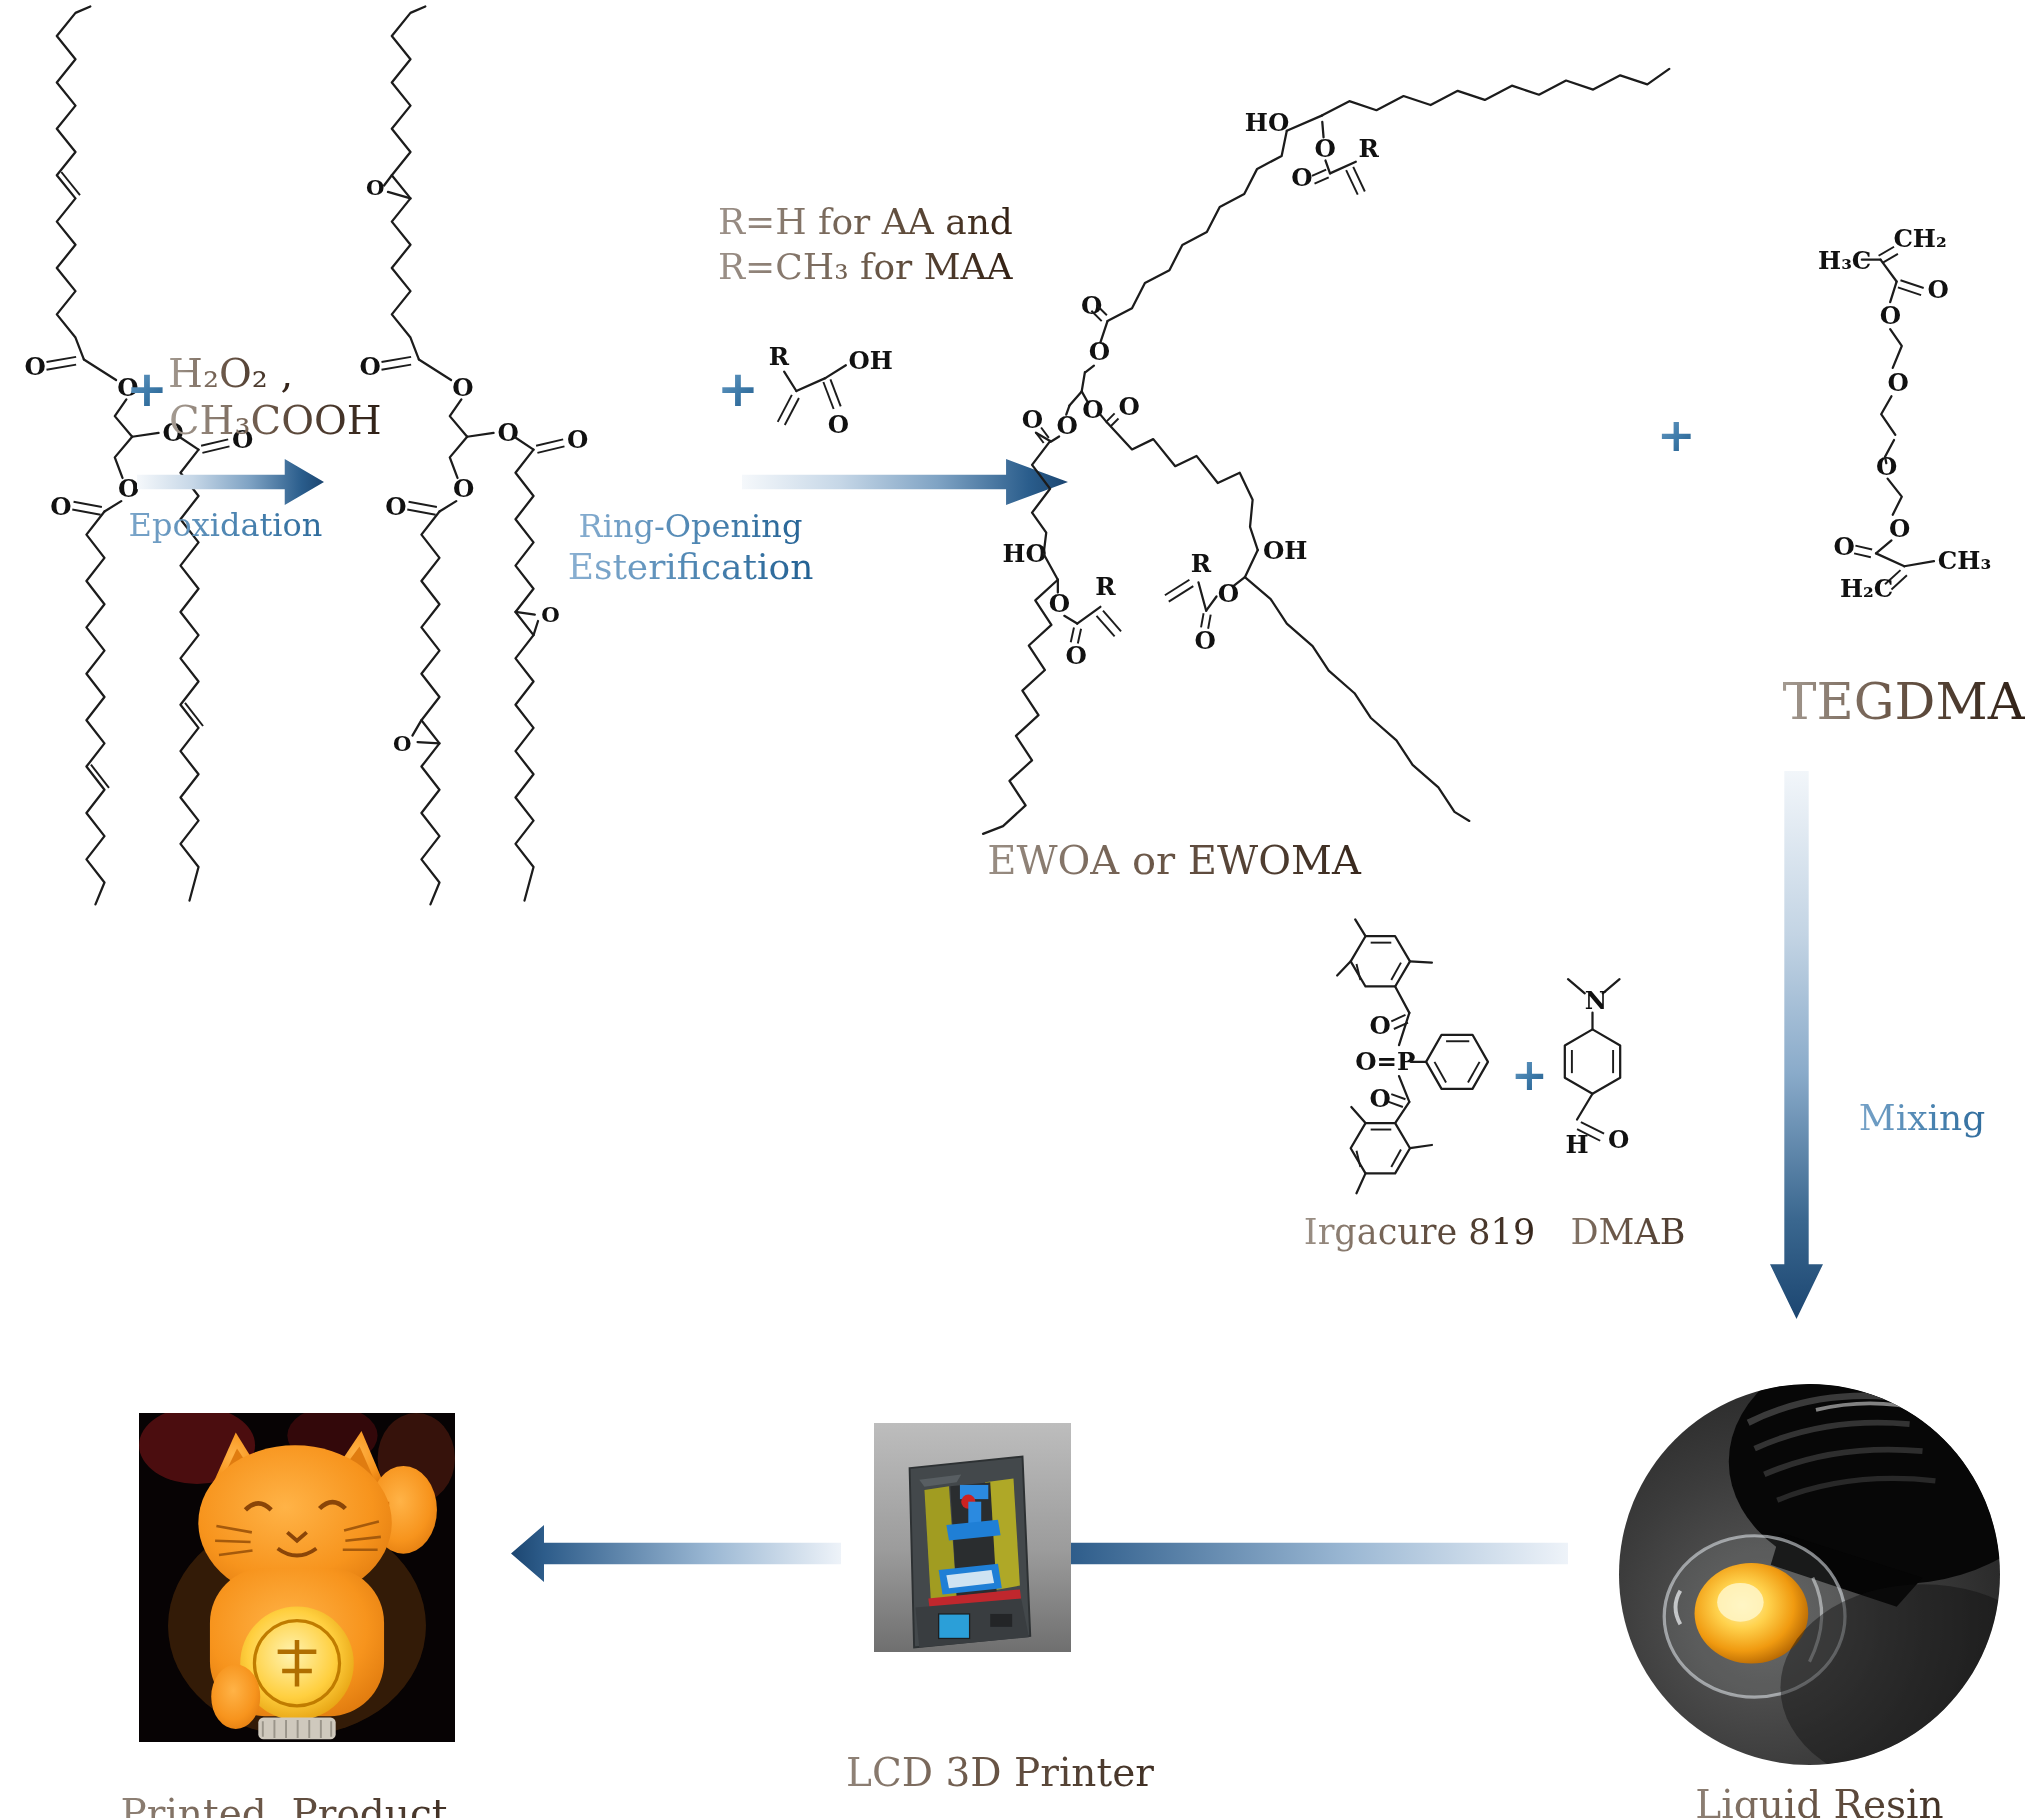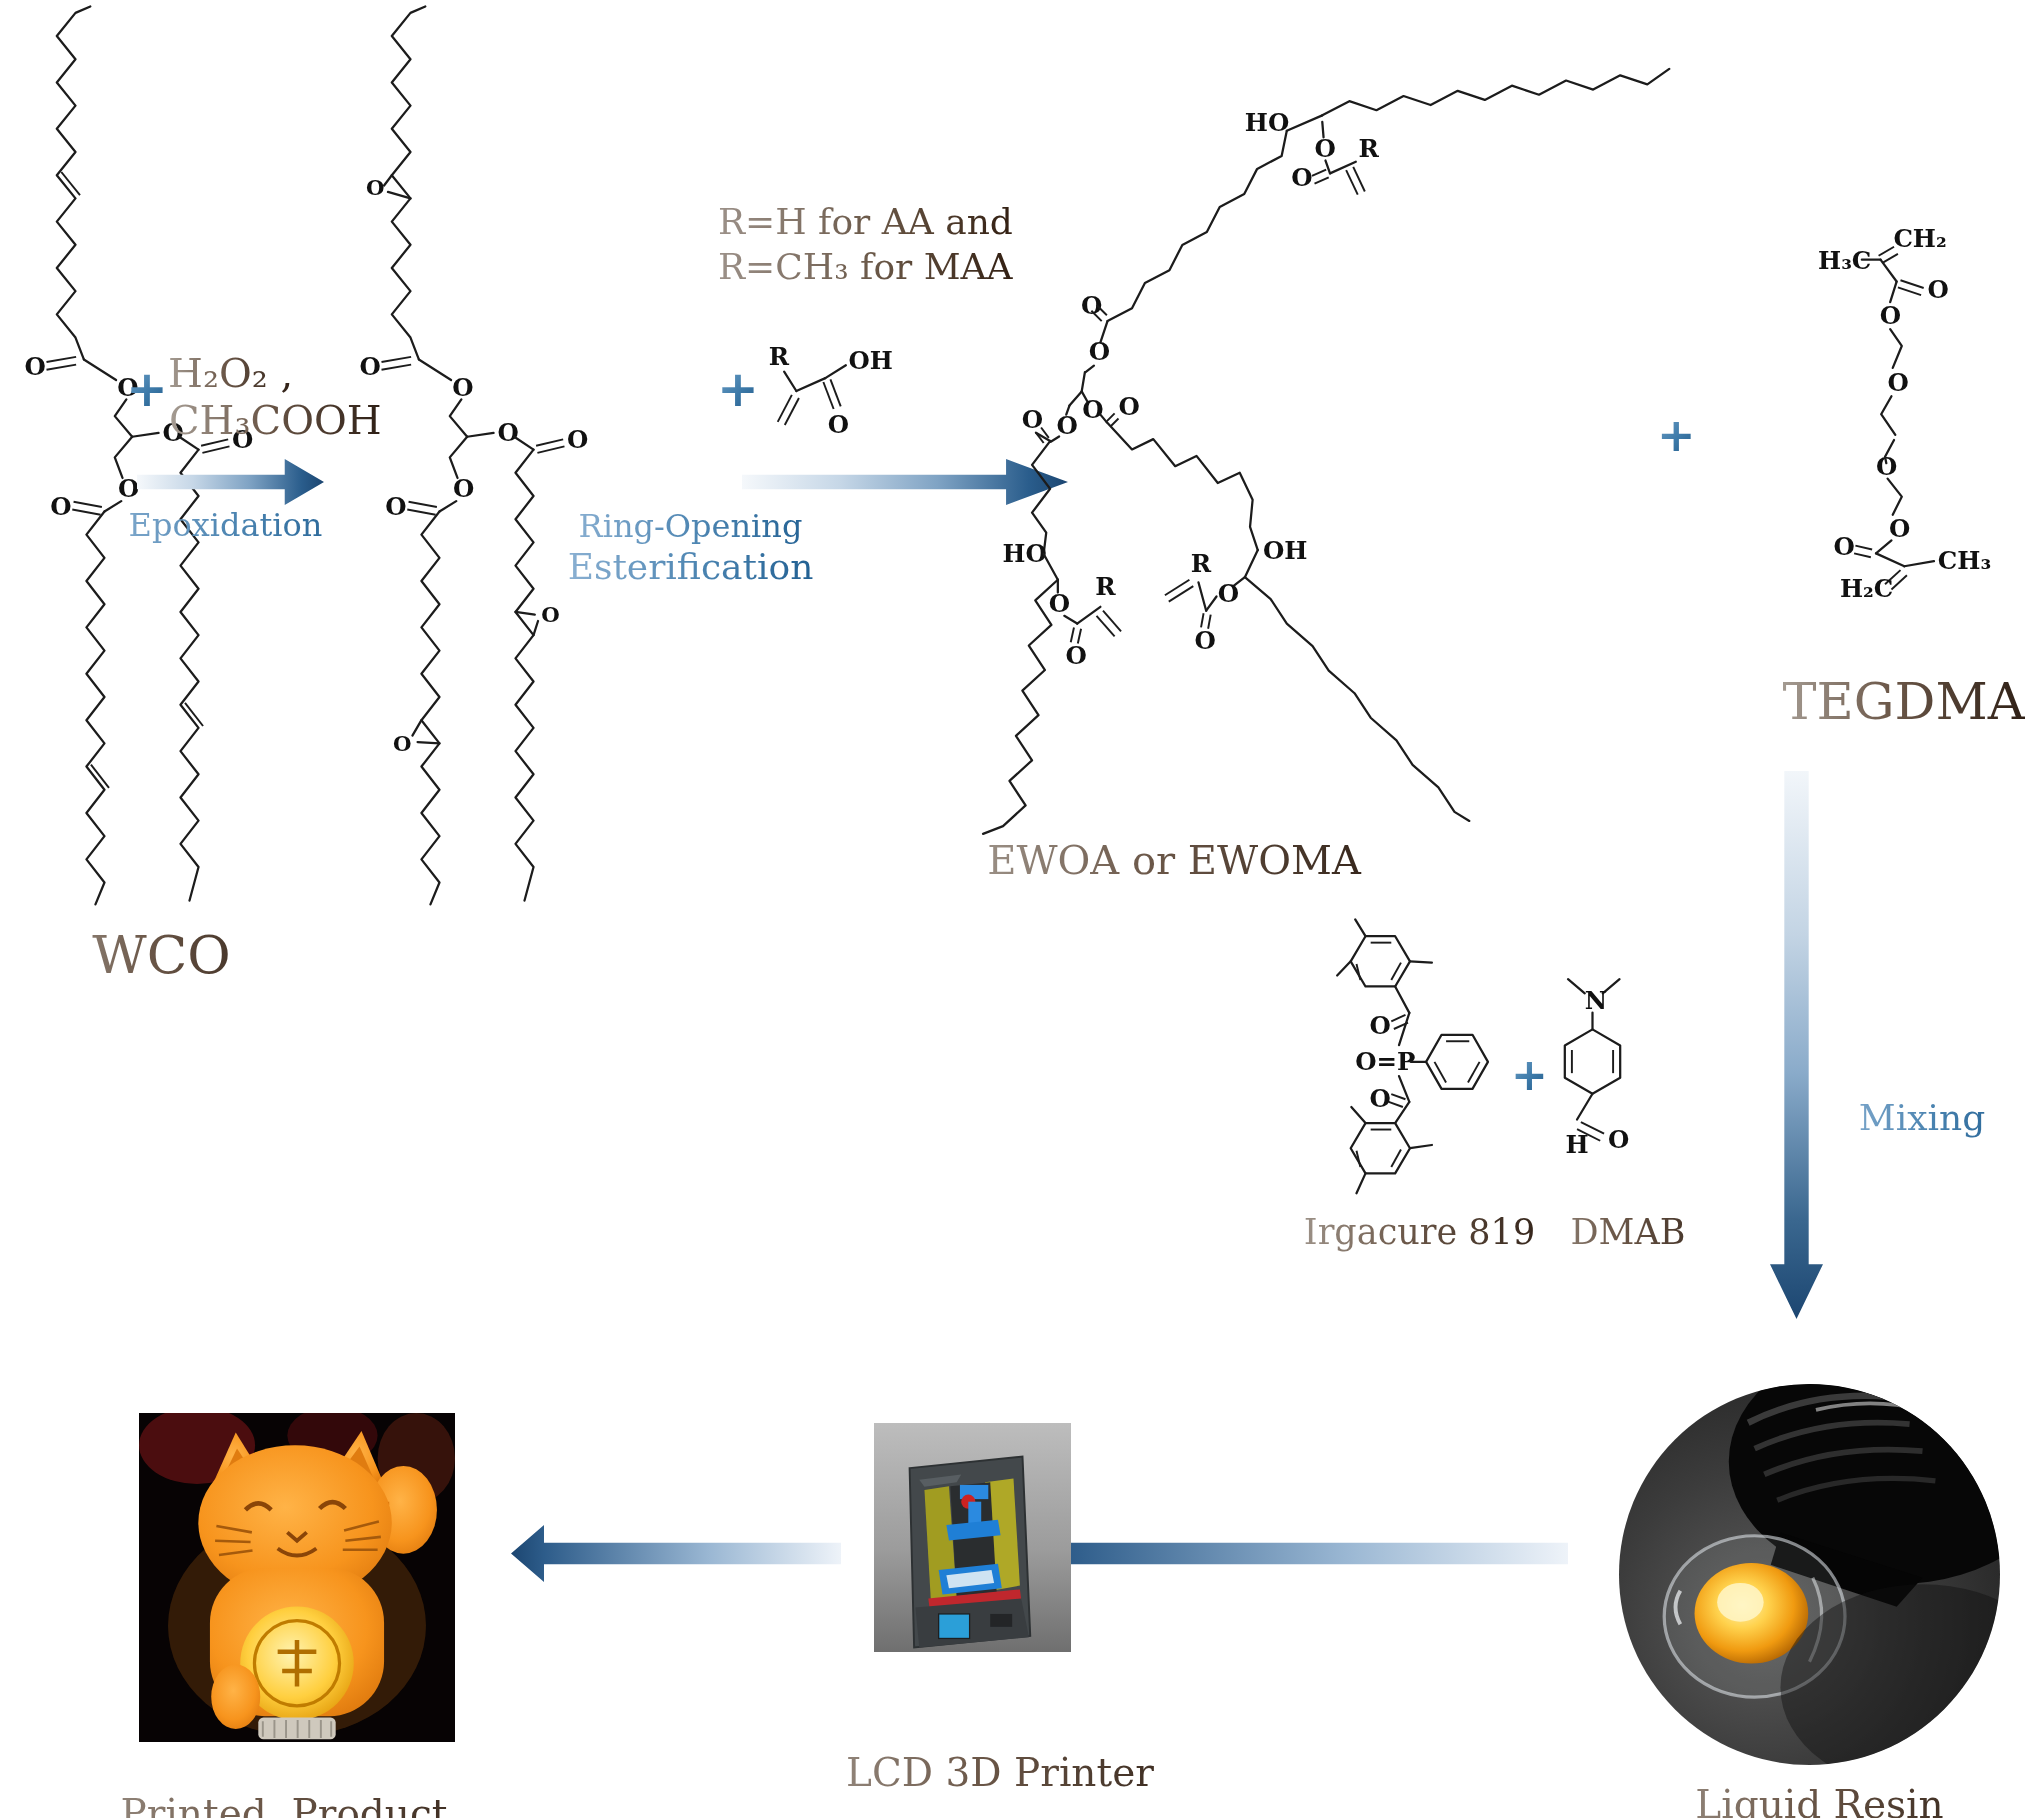--- a/index.html
+++ b/index.html
@@ -52,21 +52,20 @@
     <polyline class="bond" points="288,692 260,728 288,764 260,800 288,836 260,872 288,908 260,944 288,980 260,1016 288,1052 260,1088 288,1124 260,1160 288,1196 260,1232 288,1268 260,1304 288,1340 274,1392"></polyline>
     <line class="bond2" x1="267" y1="1085" x2="295" y2="1121"></line>
 
     <polyline class="bond" points="168,772 142,788"></polyline>
     <line class="bond2" x1="138" y1="781" x2="94" y2="773"></line>
     <line class="bond2" x1="136" y1="793" x2="92" y2="785"></line>
     <text class="atom" x="58" y="794">O</text>
     <polyline class="bond" points="142,788 114,824 142,860 114,896 142,932 114,968 142,1004 114,1040 142,1076 114,1112 142,1148 114,1184 142,1220 114,1256 142,1292 114,1328 142,1364 128,1398"></polyline>
     <line class="bond2" x1="121" y1="1181" x2="149" y2="1217"></line>
   </svg>
-  <div class="lbl center" style="left:26px;top:924px;width:271px;font-size:53px;">WCO</div>
 
   <div class="plus" style="left:126px;top:360px;font-size:50px;">+</div>
   <div class="lbl" style="left:151px;top:350px;font-size:40px;margin-left:17px;">H₂O₂ ,</div>
   <div class="lbl" style="left:169px;top:397px;font-size:40px;">CH₃COOH</div>
   <div class="arrow-r" style="left:137px;top:459px;width:187px;height:46px;clip-path:polygon(0 34%,79% 34%,79% 0,100% 50%,79% 100%,79% 66%,0 66%);"></div>
   <div class="lbl blue center" style="left:77px;top:506px;width:297px;font-size:32px;">Epoxidation</div>
 
   <svg style="left:348px;top:3.2px;width:277px;height:910px" viewBox="0 0 430 1410">
     <polyline class="bond" points="120,4 97,14 68,50 97,86 68,122 97,158 68,194 97,230 68,266 97,302 68,338 97,374 68,410 97,446 68,482 97,518 110,552"></polyline>
 

